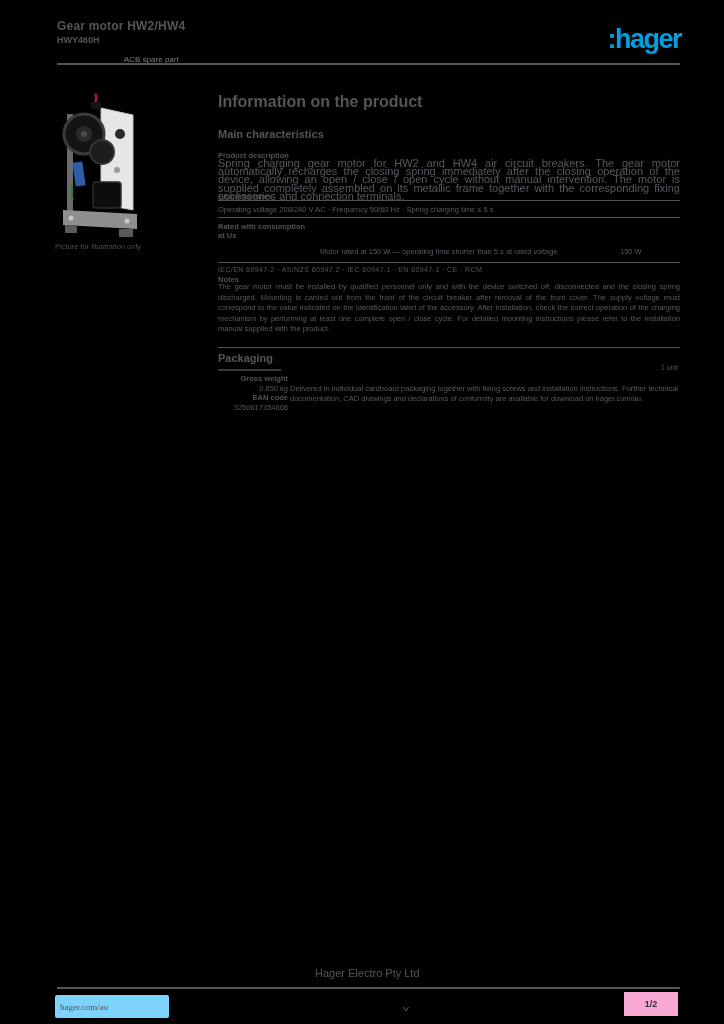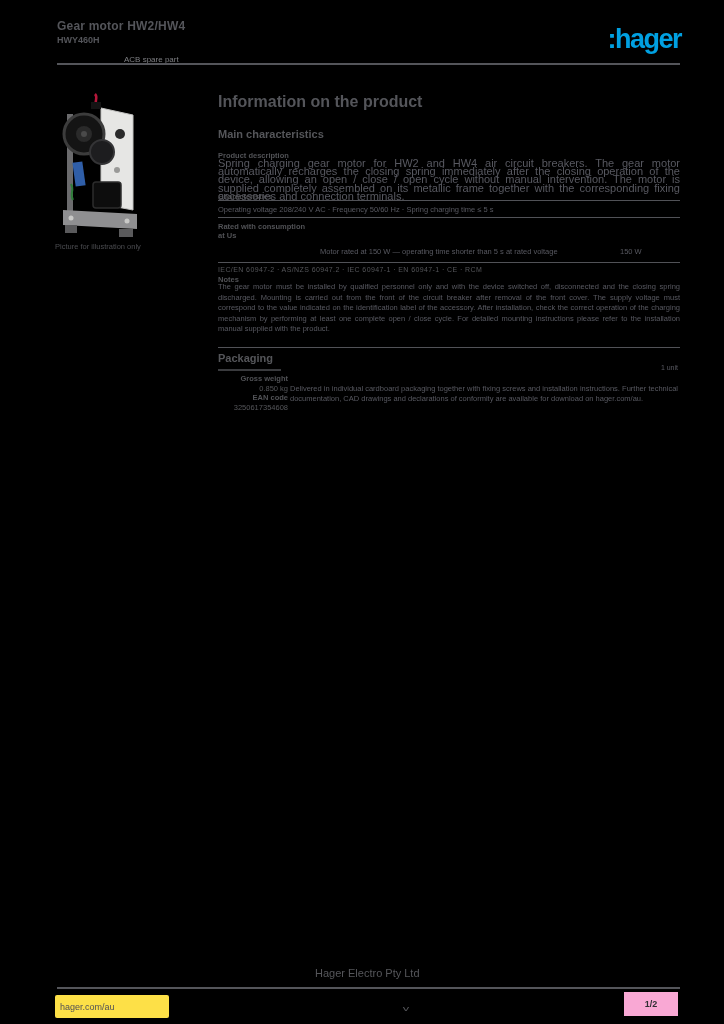--- a/index.html
+++ b/index.html
@@ -41,22 +41,22 @@
   .rule4{left:218px;top:347px;width:462px;}
   .s2-title{left:218px;top:334px;font-size:11px;font-weight:bold;color:#55565a;margin-top:18px;}
   .s2-rule{left:218px;top:369px;width:63px;height:2px;background:#3a3b3e;}
   .s2-unit{left:640px;top:364px;width:38px;font-size:7px;color:#585961;text-align:right;}
   .s2-left{left:218px;top:374px;width:70px;font-size:7.5px;line-height:9.6px;color:#55565a;text-align:right;}
   .s2-left .b{font-weight:bold;color:#515256;}
   .s2-note{left:290px;top:384px;width:388px;font-size:7.5px;line-height:10px;color:#585961;text-align:justify;}
 
   
   .ftr-rule{left:57px;top:987px;width:623px;height:2px;background:#54555a;}
-  .ftr-link-box{left:55px;top:995px;width:114px;height:23px;background:#fde047;border-radius:2px;
-    display:flex;align-items:center;padding-left:5px;box-sizing:border-box;}
+  .ftr-link-box{left:55px;top:995px;width:114px;height:23px;background:#7dd3fc;border-radius:2px;
+    display:flex;align-items:center;padding-left:5px;box-sizing:border-box;font-family:Liberation Serif, serif;}
   .ftr-link-box a{font-size:9px;color:#515156;text-decoration:none;}
   .ftr-company{left:315px;top:967px;width:120px;font-size:11px;color:#55565a;}
   .ftr-mark{left:404px;top:1004px;font-size:8px;color:#55565a;transform:scaleX(1.6);}
   .ftr-page-box{left:624px;top:992px;width:54px;height:24px;background:#f9a8d4;
     display:flex;align-items:center;justify-content:center;}
   .ftr-page-box span{font-size:9px;font-weight:bold;color:#2e2f33;}
 </style>
 </head>
 <body>
 

